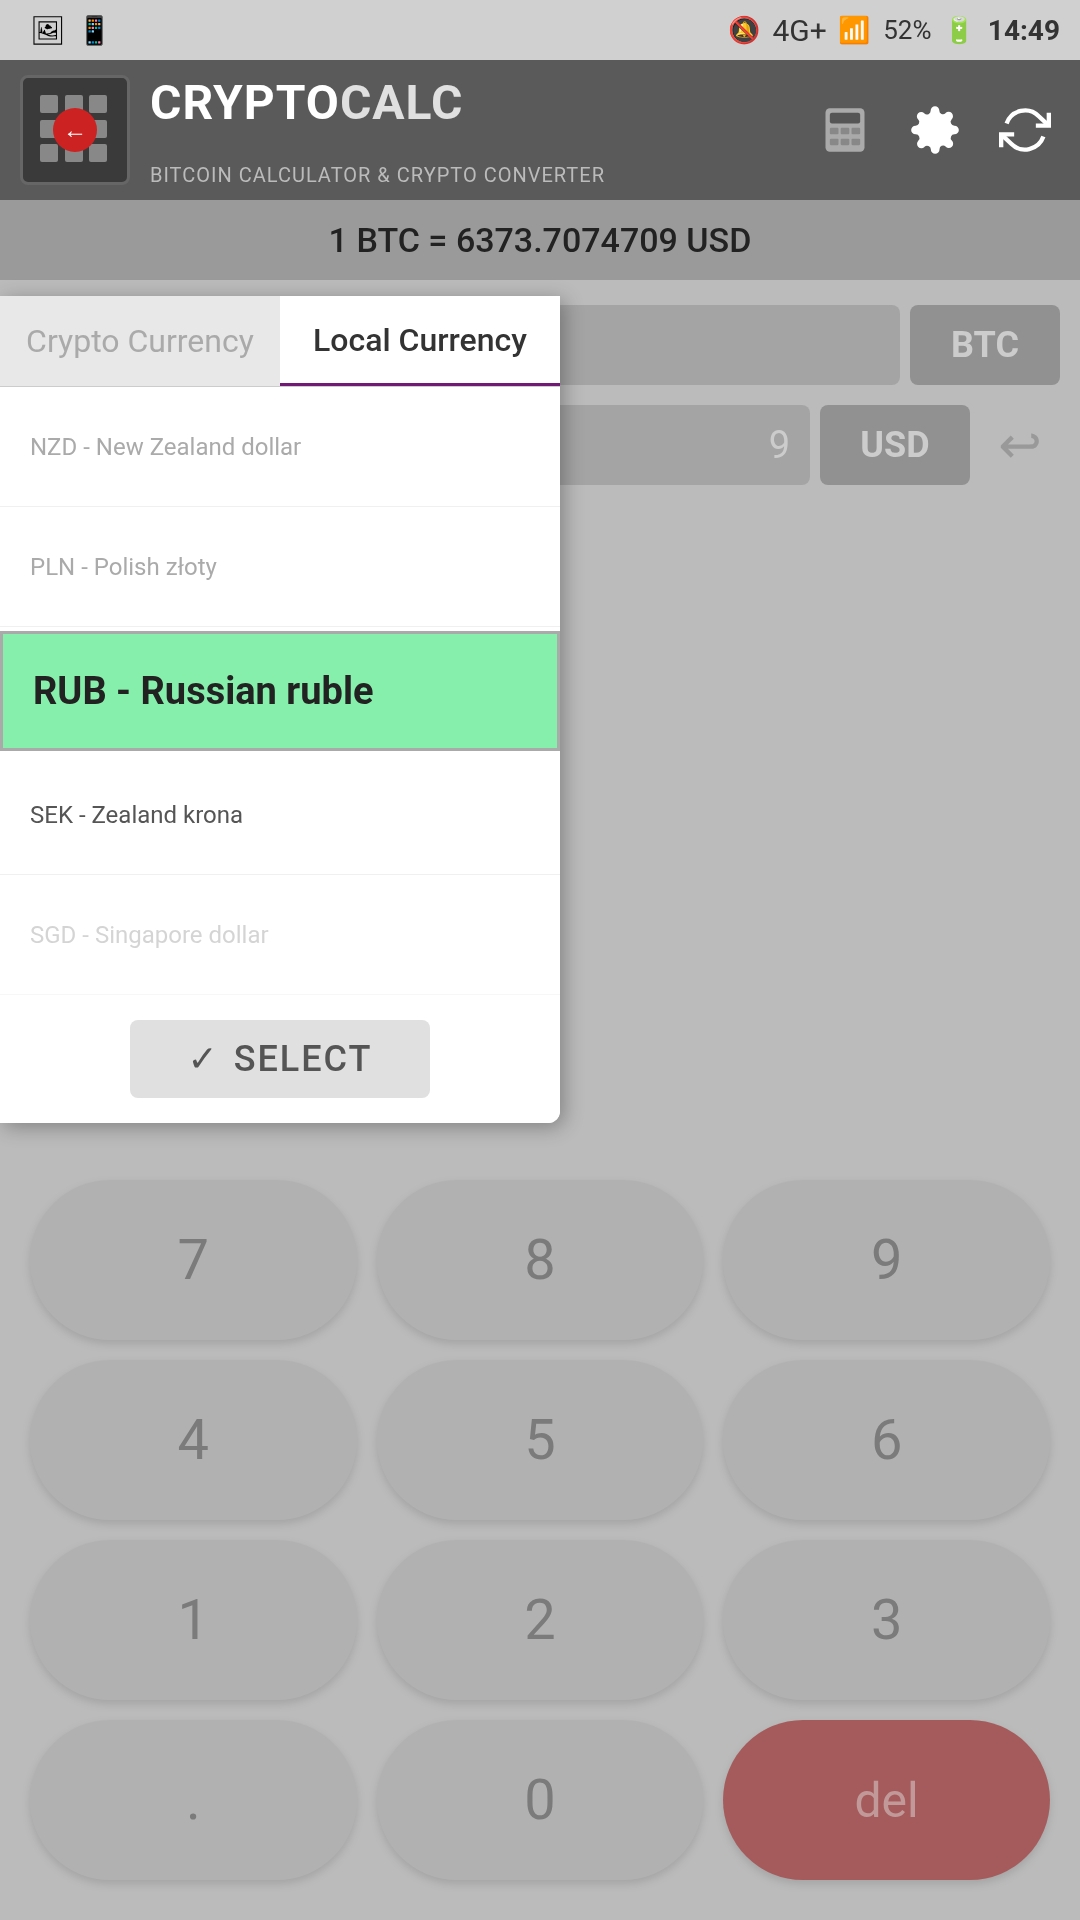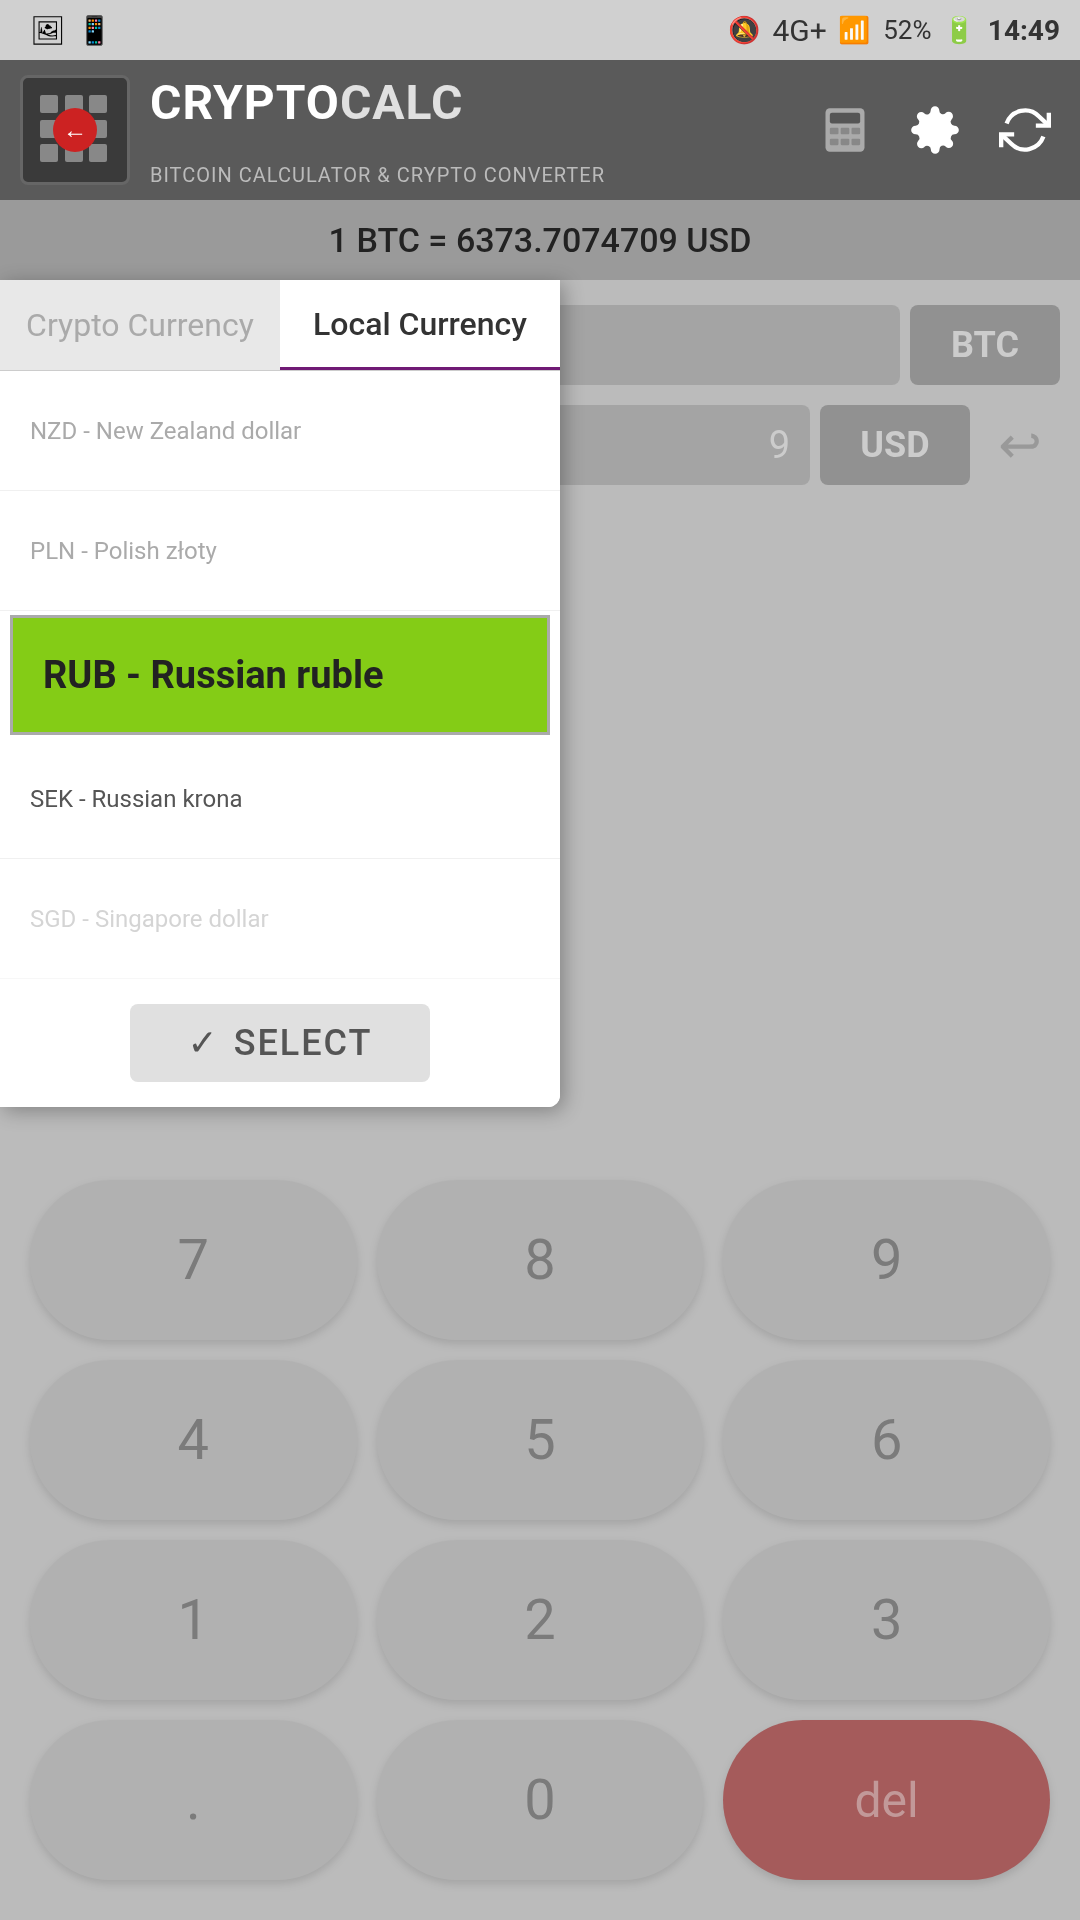--- a/index.html
+++ b/index.html
@@ -240,21 +240,21 @@
       left: 0;
       width: 100%;
       height: 100%;
       background: rgba(180,180,180,0.4);
       z-index: 10;
     }
 
     
     .dropdown-modal {
       position: absolute;
-      top: 0;
+      top: 16px;
       left: 0;
       width: 560px;
       background: white;
       border-radius: 0 0 12px 0;
       z-index: 20;
       overflow: hidden;
       box-shadow: 4px 4px 20px rgba(0,0,0,0.3);
     }
 
     
@@ -286,23 +286,23 @@
     }
     .list-item {
       height: 120px;
       display: flex;
       align-items: center;
       padding: 0 30px;
       border-bottom: 1px solid #f0f0f0;
       cursor: pointer;
     }
     .list-item.selected {
-      background: #84cc16;
+      background: #86efac;
       border: 3px solid #aaa;
-      margin: 4px 10px;
+      margin: 4px 0;
     }
     .list-item-text {
       font-size: 24px;
       color: #555;
     }
     .list-item.selected .list-item-text {
       color: #222;
       font-weight: bold;
       font-size: 38px;
     }
@@ -494,21 +494,21 @@
       <div class="list-item fade">
         <span class="list-item-text">NZD - New Zealand dollar</span>
       </div>
       <div class="list-item fade">
         <span class="list-item-text">PLN - Polish złoty</span>
       </div>
       <div class="list-item selected">
         <span class="list-item-text">RUB - Russian ruble</span>
       </div>
       <div class="list-item">
-        <span class="list-item-text">SEK - Russian krona</span>
+        <span class="list-item-text">SEK - Zealand krona</span>
       </div>
       <div class="list-item fade partial">
         <span class="list-item-text">SGD - Singapore dollar</span>
       </div>
     </div>
 
     <div class="select-btn-area">
       <div class="select-btn">
         <span class="select-btn-icon">✓</span>
         <span class="select-btn-label">SELECT</span>

